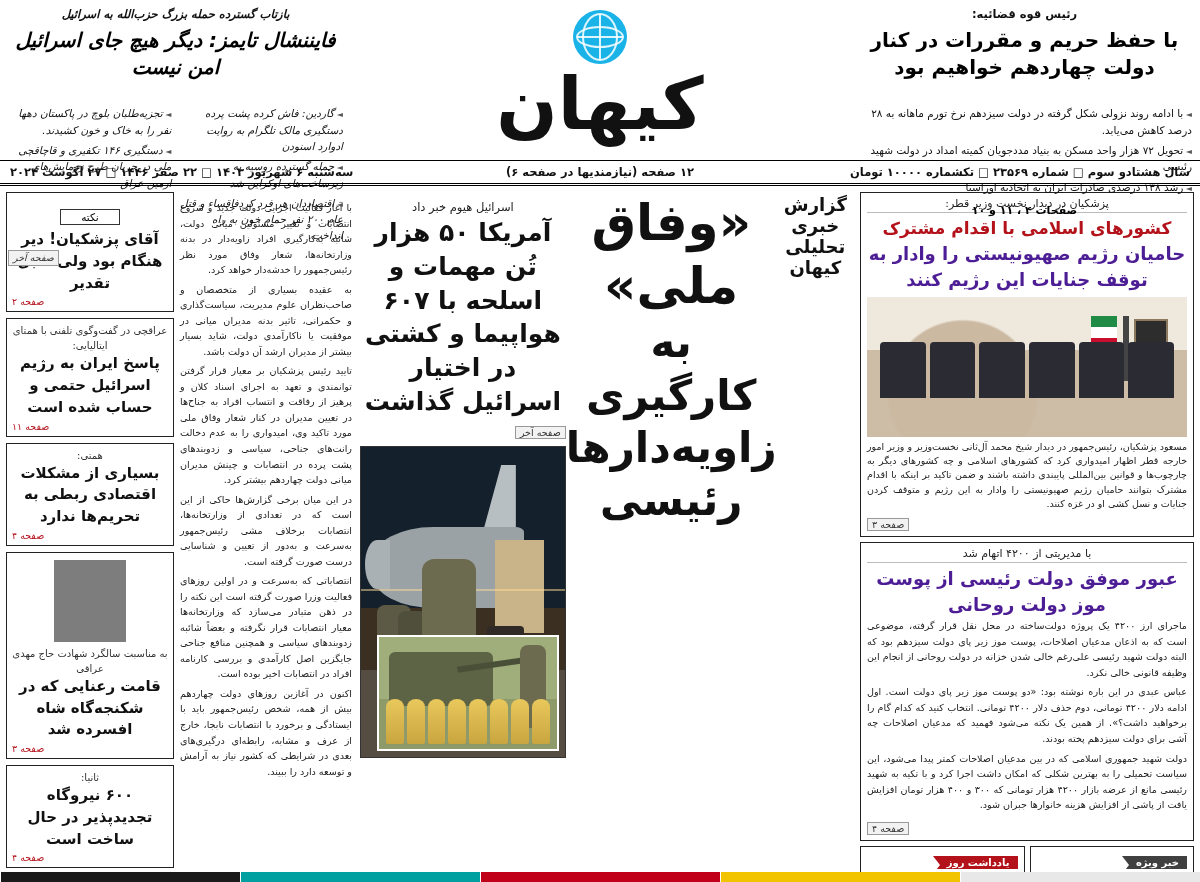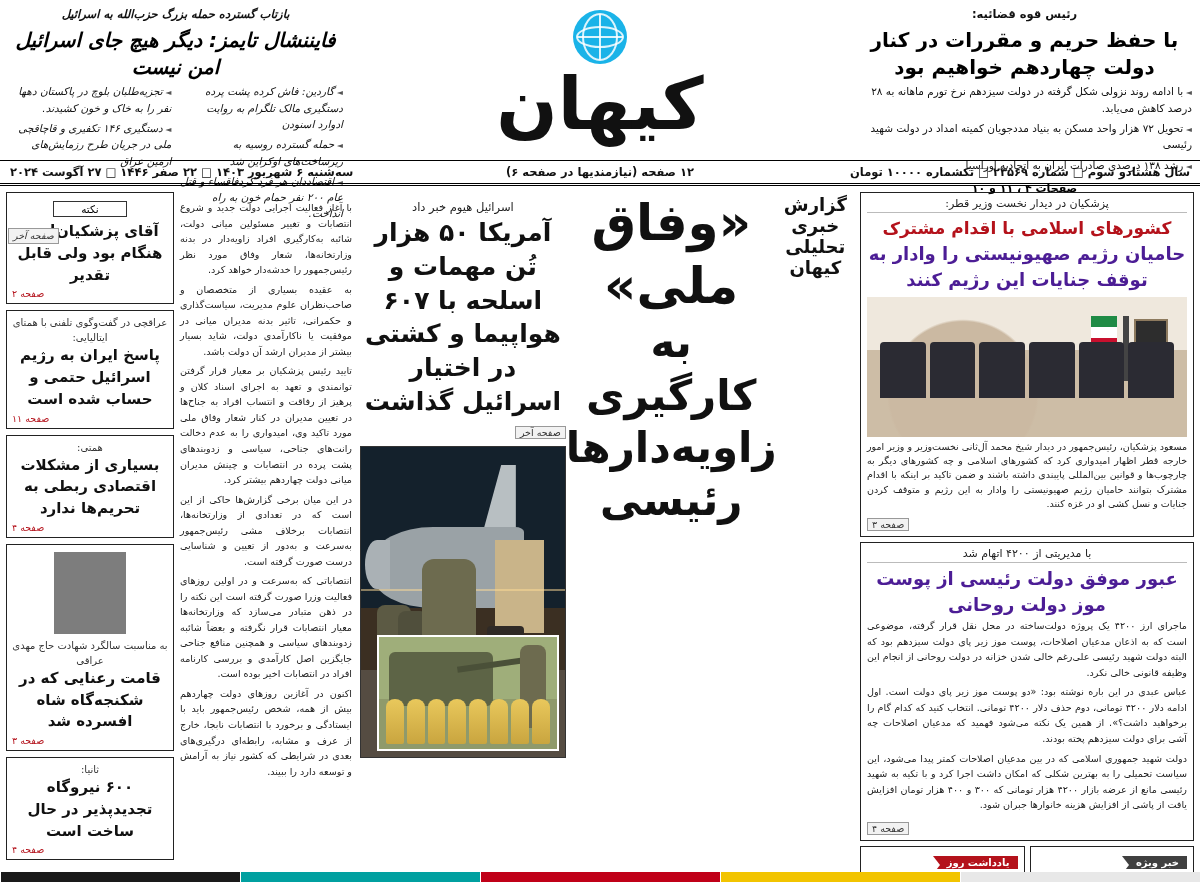--- a/index.html
+++ b/index.html
@@ -36,21 +36,21 @@
     text-align: center;
     margin-bottom: 4px;
     font-weight: bold;
   }
   .mh-head {
     font-size: 20px;
     font-weight: bold;
     line-height: 1.35;
     color: #000;
     text-align: center;
-    margin-bottom: 2px;
+    margin-bottom: 24px;
   }
   .mh-bullets {
     font-size: 10.5px;
     line-height: 1.55;
     color: #111;
     display: flex;
     flex-direction: row;
     gap: 8px;
   }
   .mh-bullets .bcol { flex: 1; }
@@ -287,22 +287,22 @@
   }
 
   
   .col-left { flex: 0 0 168px; display: flex; flex-direction: column; gap: 6px; }
   .lbox { border: 1px solid #222; padding: 4px 5px; }
   .lbox-tag {
     border: 1px solid #333;
     font-size: 10.5px;
     text-align: center;
     padding: 1px 0;
-    margin: 4px auto 4px auto;
-    width: 74px;
+    margin: 12px auto 4px auto;
+    width: 60px;
     background: #fff;
   }
   .lbox-kicker { font-size: 10px; color: #333; text-align: center; line-height: 1.5; }
   .lbox-hl {
     font-size: 15px;
     font-weight: bold;
     text-align: center;
     line-height: 1.45;
     color: #111;
   }

